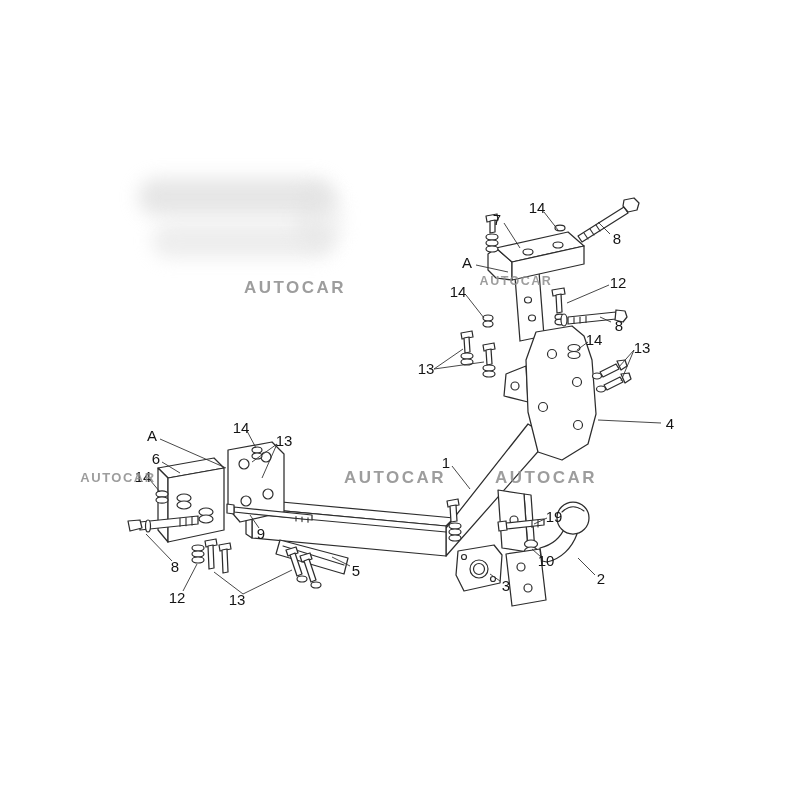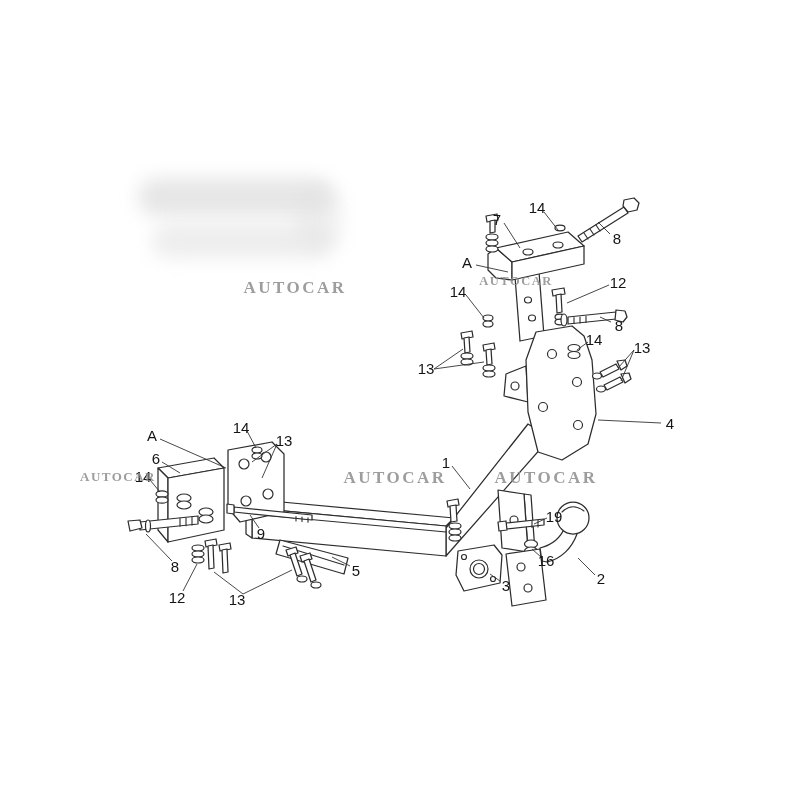--- a/index.html
+++ b/index.html
@@ -7,21 +7,21 @@
     position:relative; width:800px; height:800px; background:#fff; overflow:hidden;
     font-family:"Liberation Sans", sans-serif;
   }
   .stage svg { position:absolute; left:0; top:0; }
   .part-label {
     position:absolute; transform:translate(-50%,-50%);
     font:15px "Liberation Sans", sans-serif; color:#141414; white-space:nowrap;
   }
   .wm {
     position:absolute; transform:translate(-50%,-50%);
-    font-family:Liberation Serif, serif; font-weight:700;
+    font-family:Liberation Sans, sans-serif; font-weight:700;
     color:#8d8d8d; letter-spacing:2.5px; white-space:nowrap; opacity:.85;
   }
   .blob { position:absolute; border-radius:24px; filter:blur(9px); }
   .blob.b1 { left:138px; top:178px; width:196px; height:38px; background:#d2d2d2; opacity:.55; }
   .blob.b2 { left:152px; top:224px; width:182px; height:34px; background:#dcdcdc; opacity:.5; }
   .blob.b3 { left:296px; top:186px; width:46px; height:64px; background:#e2e2e2; opacity:.45; }
 
   
   .pt  { fill:#fff; stroke:#2d2d2d; stroke-width:1.25; stroke-linejoin:round; }
   .ln  { fill:none; stroke:#2d2d2d; stroke-width:1.1; stroke-linecap:round; }
@@ -279,21 +279,21 @@
   <div class="part-label" style="left:284px;top:440px">13</div>
   <div class="part-label" style="left:156px;top:458px">6</div>
   <div class="part-label" style="left:143px;top:476px">14</div>
   <div class="part-label" style="left:261px;top:533px">9</div>
   <div class="part-label" style="left:175px;top:566px">8</div>
   <div class="part-label" style="left:177px;top:597px">12</div>
   <div class="part-label" style="left:237px;top:599px">13</div>
   <div class="part-label" style="left:356px;top:570px">5</div>
   <div class="part-label" style="left:506px;top:585px">3</div>
   <div class="part-label" style="left:554px;top:516px">19</div>
-  <div class="part-label" style="left:546px;top:560px">16</div>
+  <div class="part-label" style="left:546px;top:560px">10</div>
   <div class="part-label" style="left:601px;top:578px">2</div>
 
   <div class="wm" style="left:295px;top:288px;font-size:17px">AUTOCAR</div>
   <div class="wm" style="left:516px;top:281px;font-size:12.5px;letter-spacing:1.5px">AUTOCAR</div>
   <div class="wm" style="left:395px;top:478px;font-size:17px">AUTOCAR</div>
   <div class="wm" style="left:546px;top:478px;font-size:17px">AUTOCAR</div>
   <div class="wm" style="left:118px;top:477px;font-size:13px;letter-spacing:1.5px">AUTOCAR</div>
 
 </div>
 

